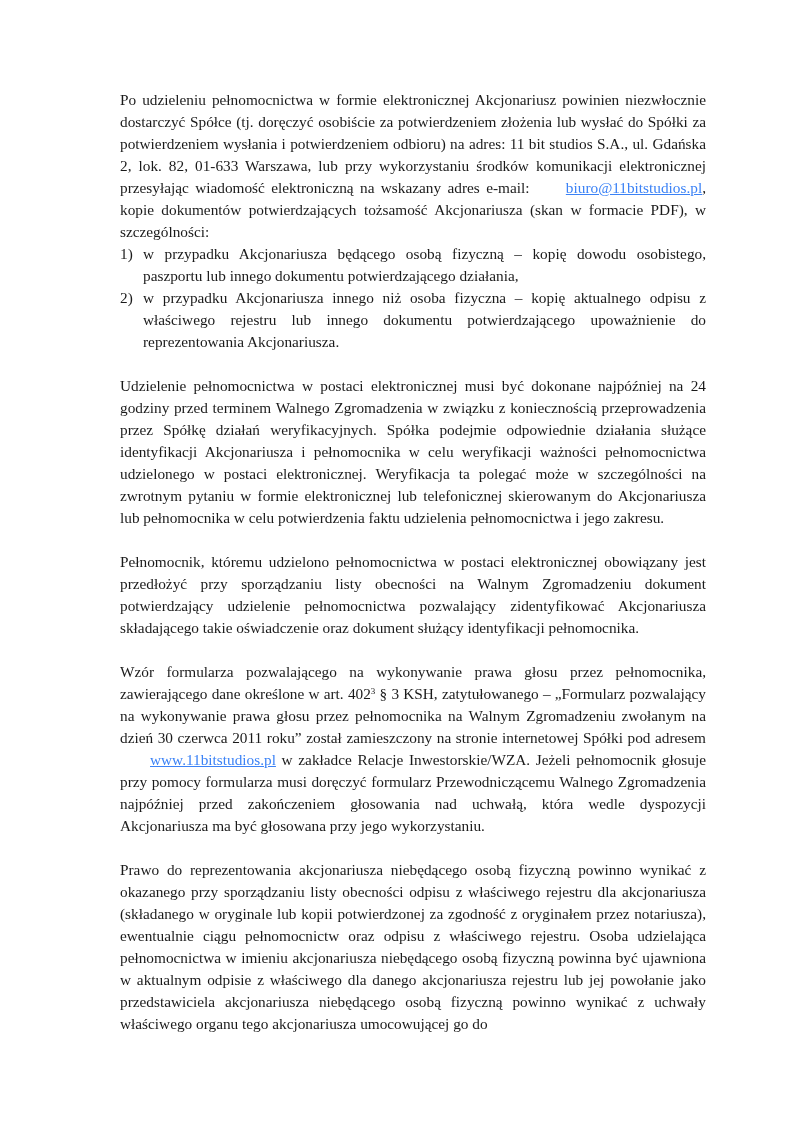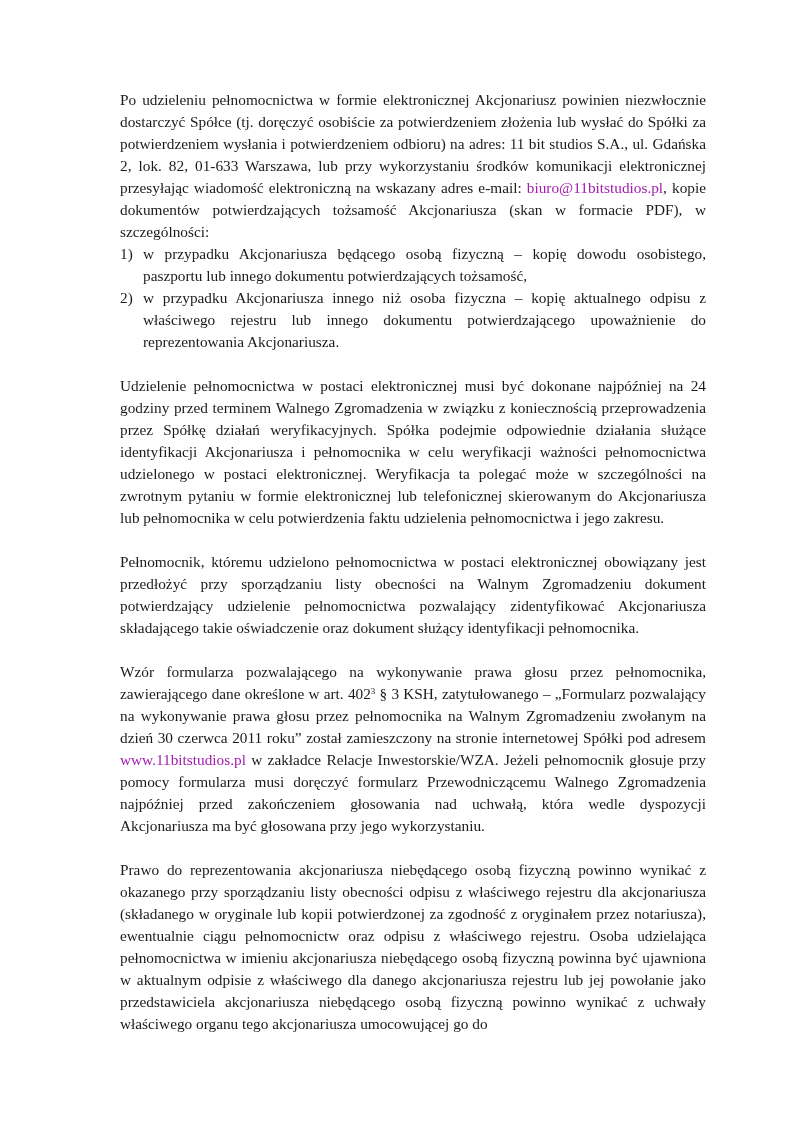--- a/index.html
+++ b/index.html
@@ -13,21 +13,21 @@
       font-size: 15.3px;
       line-height: 22px;
       color: #1a1a1a;
     }
     .para {
       margin: 0 0 22px 0;
       text-align: justify;
       text-align-last: left;
     }
     .para.tight { margin-bottom: 0; }
-    .link { color: #a21caf; }
+    .link { text-decoration: underline; color: #3b82f6; margin-left: 30px; }
     ol.items {
       list-style: none;
       margin: 0 0 22px 0;
       padding: 0;
     }
     ol.items li {
       position: relative;
       padding-left: 23px;
       text-align: justify;
       text-align-last: left;
@@ -42,21 +42,21 @@
 </head>
 <body>
 
 <div class="page">
 
   <p class="para tight"><span>Po udzieleniu pełnomocnictwa w formie elektronicznej Akcjonariusz powinien niezwłocznie dostarczyć  Spółce (tj. doręczyć osobiście za potwierdzeniem złożenia lub wysłać do Spółki za potwierdzeniem wysłania i potwierdzeniem odbioru) na adres: 11 bit studios S.A., ul. Gdańska 2, lok. 82, 01-633 Warszawa, lub przy wykorzystaniu środków komunikacji elektronicznej przesyłając wiadomość elektroniczną na wskazany adres e-mail: </span><span class="link">biuro@11bitstudios.pl</span><span>, kopie dokumentów potwierdzających tożsamość Akcjonariusza (skan w formacie PDF), w szczególności:</span></p>
 
   <ol class="items">
     <li>
       <span class="num">1)</span>
-      <span>w przypadku Akcjonariusza będącego osobą fizyczną – kopię dowodu osobistego, paszportu lub innego dokumentu potwierdzających tożsamość,</span>
+      <span>w przypadku Akcjonariusza będącego osobą fizyczną – kopię dowodu osobistego, paszportu lub innego dokumentu potwierdzającego działania,</span>
     </li>
     <li>
       <span class="num">2)</span>
       <span>w przypadku Akcjonariusza innego niż osoba fizyczna – kopię aktualnego odpisu z właściwego rejestru lub innego dokumentu potwierdzającego upoważnienie do reprezentowania Akcjonariusza.</span>
     </li>
   </ol>
 
   <p class="para">Udzielenie pełnomocnictwa w postaci elektronicznej musi być dokonane najpóźniej na 24 godziny przed terminem Walnego Zgromadzenia w związku z koniecznością przeprowadzenia przez Spółkę działań weryfikacyjnych. Spółka podejmie odpowiednie działania służące identyfikacji Akcjonariusza i pełnomocnika w celu weryfikacji ważności pełnomocnictwa udzielonego w postaci elektronicznej. Weryfikacja ta polegać może w szczególności na zwrotnym pytaniu w formie elektronicznej lub telefonicznej skierowanym do Akcjonariusza lub pełnomocnika w celu potwierdzenia faktu udzielenia pełnomocnictwa i jego zakresu.</p>
 
   <p class="para">Pełnomocnik, któremu udzielono pełnomocnictwa w postaci elektronicznej obowiązany jest przedłożyć przy sporządzaniu listy obecności na Walnym Zgromadzeniu dokument potwierdzający udzielenie pełnomocnictwa pozwalający zidentyfikować Akcjonariusza składającego takie oświadczenie oraz dokument służący identyfikacji pełnomocnika.</p>

